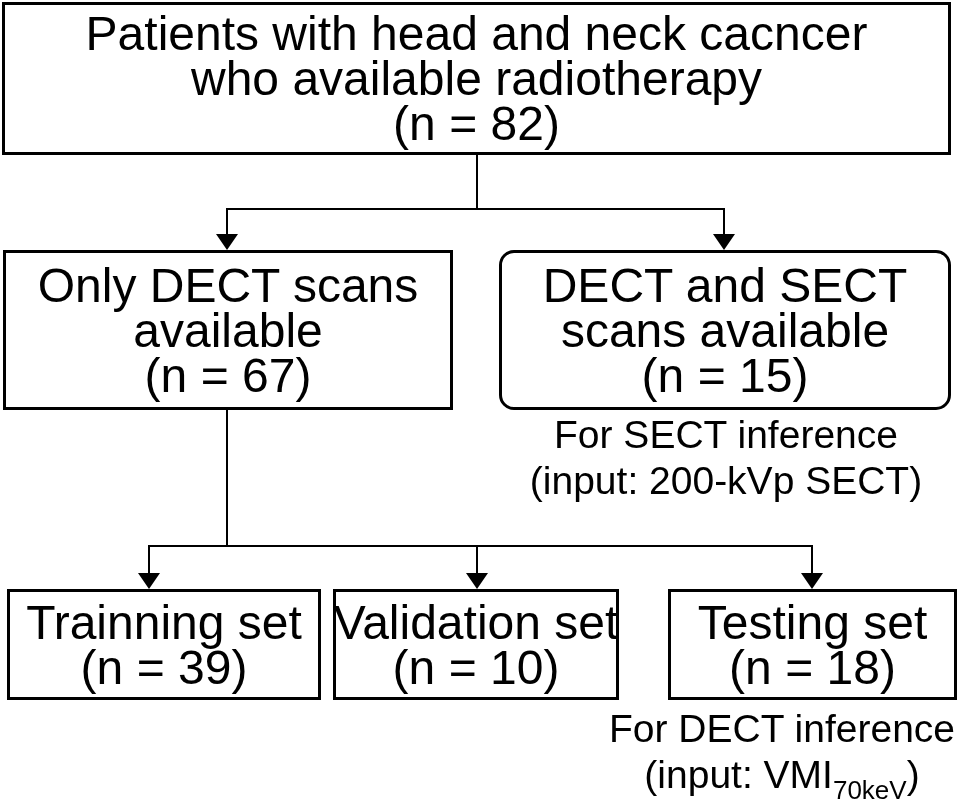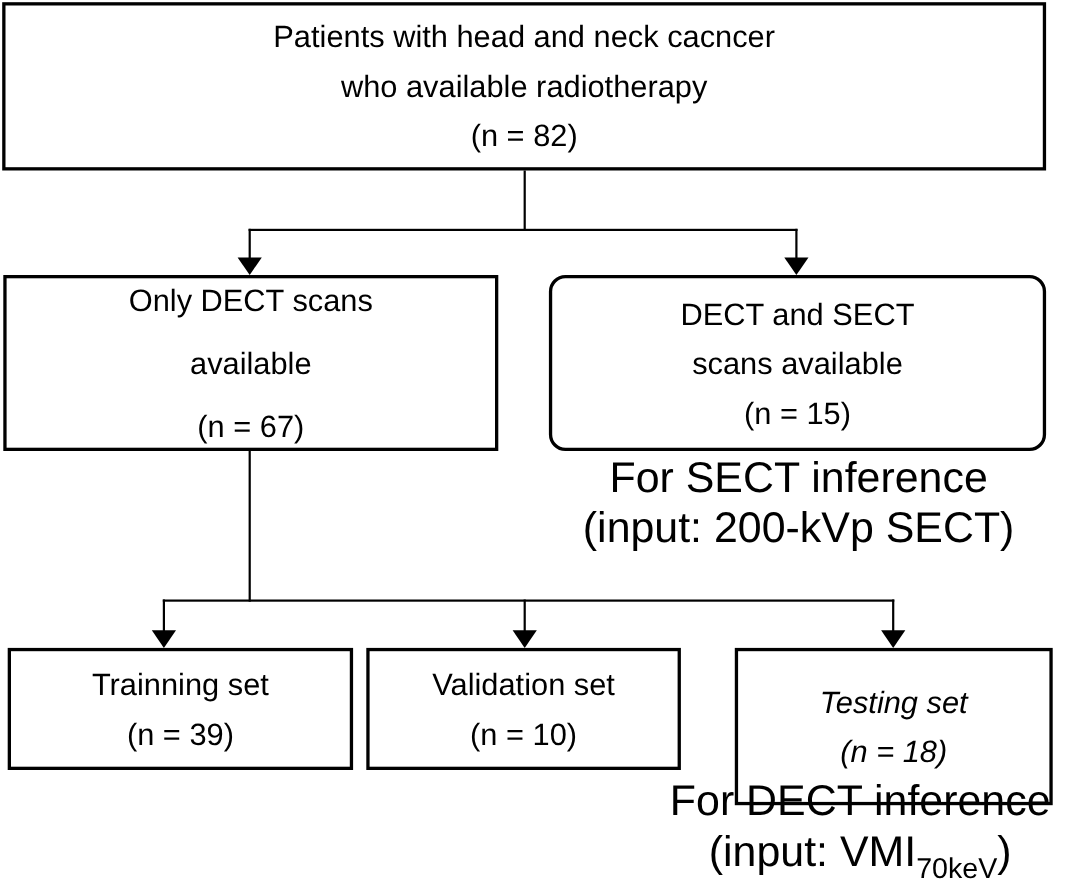--- a/index.html
+++ b/index.html
@@ -15,21 +15,21 @@
   .box {
     position: absolute;
     box-sizing: border-box;
     border: 3px solid #000000;
     background: #ffffff;
     display: flex;
     flex-direction: column;
     justify-content: center;
     align-items: center;
     text-align: center;
-    font-size: 28px;
+    font-size: 48px;
     line-height: 45px;
     white-space: nowrap;
   }
   .caption {
     position: absolute;
     text-align: center;
     font-size: 39px;
     line-height: 46px;
     white-space: nowrap;
   }
@@ -46,25 +46,25 @@
     border-top: 16px solid #000000;
   }
   .subscript {
     font-size: 26px;
     position: relative;
     top: 11px;
   }
 
   
   #box-root       { left: 2px;   top: 2px;   width: 949px; height: 153px; }
-  #box-dect-only  { left: 3px;   top: 250px; width: 450px; height: 160px; gap: 12px; }
+  #box-dect-only  { left: 3px;   top: 250px; width: 450px; height: 160px; }
   #box-dect-sect  { left: 499px; top: 250px; width: 452px; height: 160px; border-radius: 15px; }
   #box-training   { left: 7px;   top: 589px; width: 314px; height: 111px; }
   #box-validation { left: 333px; top: 589px; width: 286px; height: 111px; }
-  #box-testing    { left: 668px; top: 589px; width: 289px; height: 143px; font-style: italic; }
+  #box-testing    { left: 668px; top: 589px; width: 289px; height: 111px; }
 
   
   #caption-sect { left: 483px; top: 412px; width: 486px; }
   #caption-dect { left: 562px; top: 706px; width: 440px; }
 
   
   #stem-top        { left: 476px; top: 155px; width: 2px;   height: 55px; }
   #hline-top       { left: 226px; top: 208px; width: 499px; height: 2px; }
   #drop-top-left   { left: 226px; top: 208px; width: 2px;   height: 28px; }
   #ah-top-left     { left: 216px; top: 234px; }

